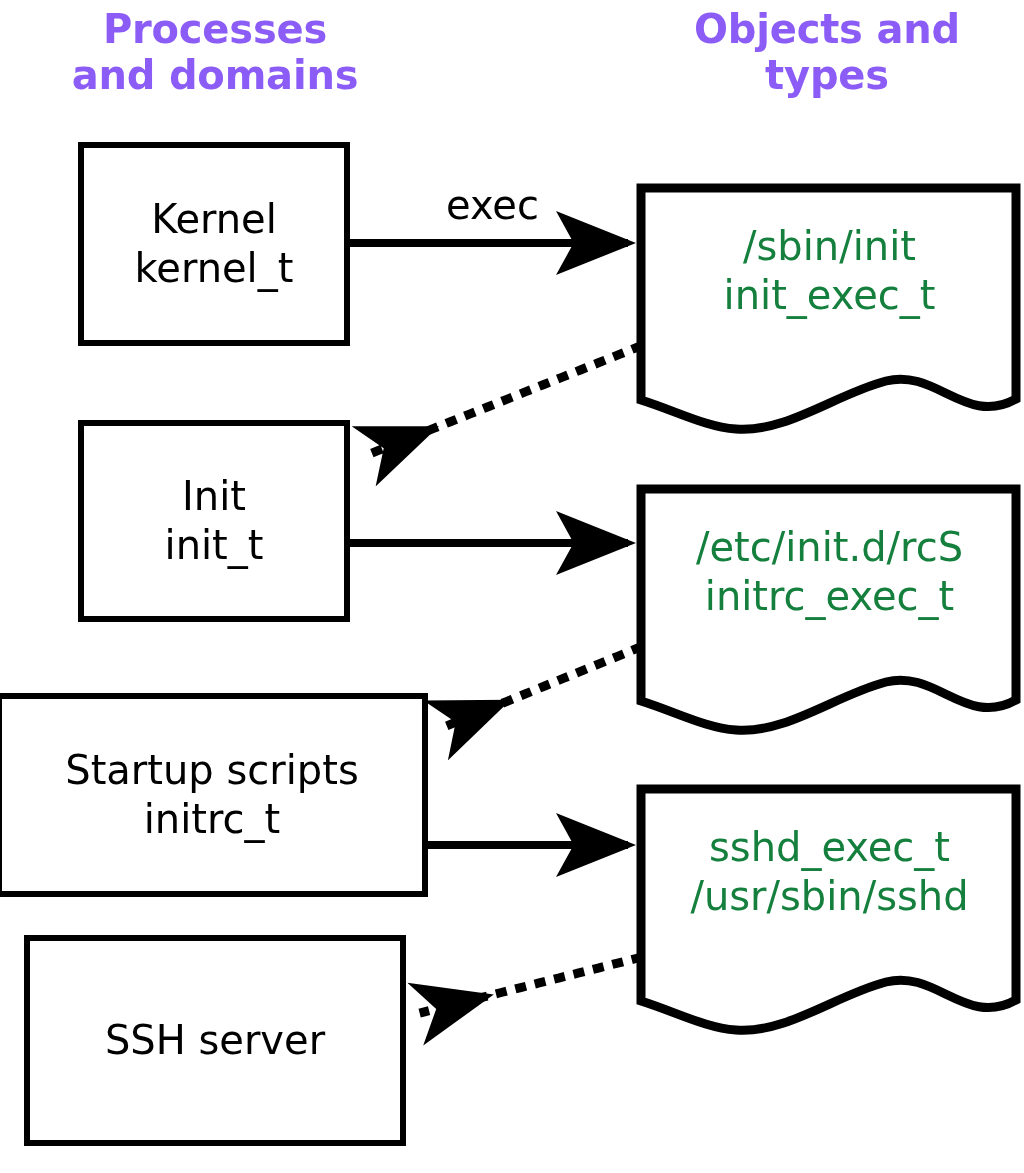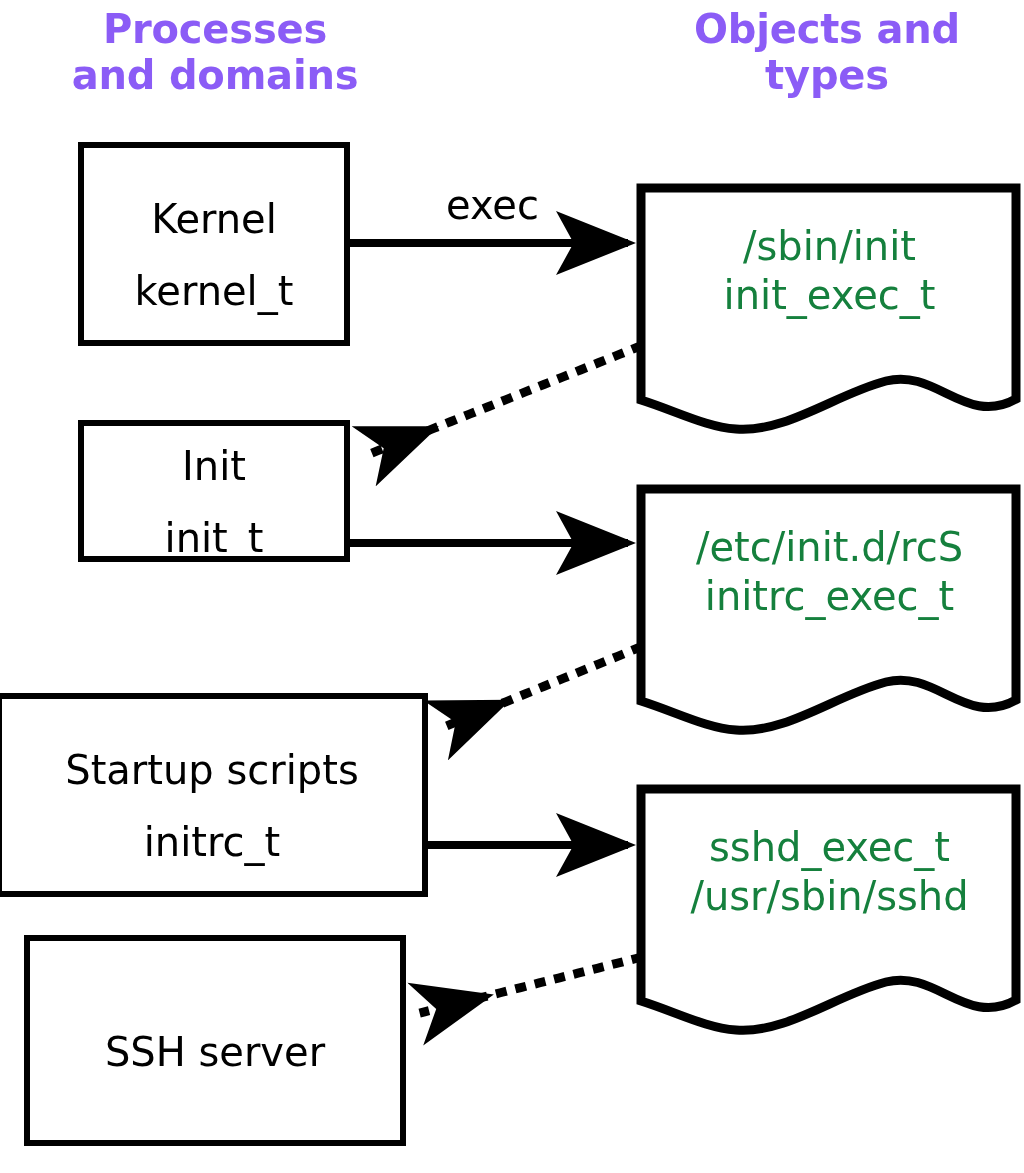--- a/index.html
+++ b/index.html
@@ -36,21 +36,21 @@
     background: #ffffff;
     box-sizing: border-box;
     display: flex;
     flex-direction: column;
     align-items: center;
     justify-content: center;
     color: #000000;
     font-size: 40px;
     line-height: 1.22;
   }
-  .proc-box .line { display: block; margin-top: 23px; }
+  .proc-box .line { display: block; }
 
   .doc-shape {
     position: absolute;
   }
   .doc-shape svg { display: block; }
   .doc-label {
     position: absolute;
     text-align: center;
     color: #15803d;
     font-size: 40px;
@@ -119,21 +119,21 @@
     </g>
   </svg>
 
   <div class="edge-label" id="label-exec" style="left:446px; top:185px;">exec</div>
 
   <div class="proc-box" style="left:78px; top:142px; width:272px; height:204px;">
     <span class="line">Kernel</span>
     <span class="line">kernel_t</span>
   </div>
 
-  <div class="proc-box" style="left:78px; top:420px; width:272px; height:142px;">
+  <div class="proc-box" style="left:78px; top:420px; width:272px; height:202px;">
     <span class="line">Init</span>
     <span class="line">init_t</span>
   </div>
 
   <div class="proc-box" style="left:-4px; top:693px; width:432px; height:204px;">
     <span class="line">Startup scripts</span>
     <span class="line">initrc_t</span>
   </div>
 
   <div class="proc-box" style="left:24px; top:935px; width:382px; height:211px;">

